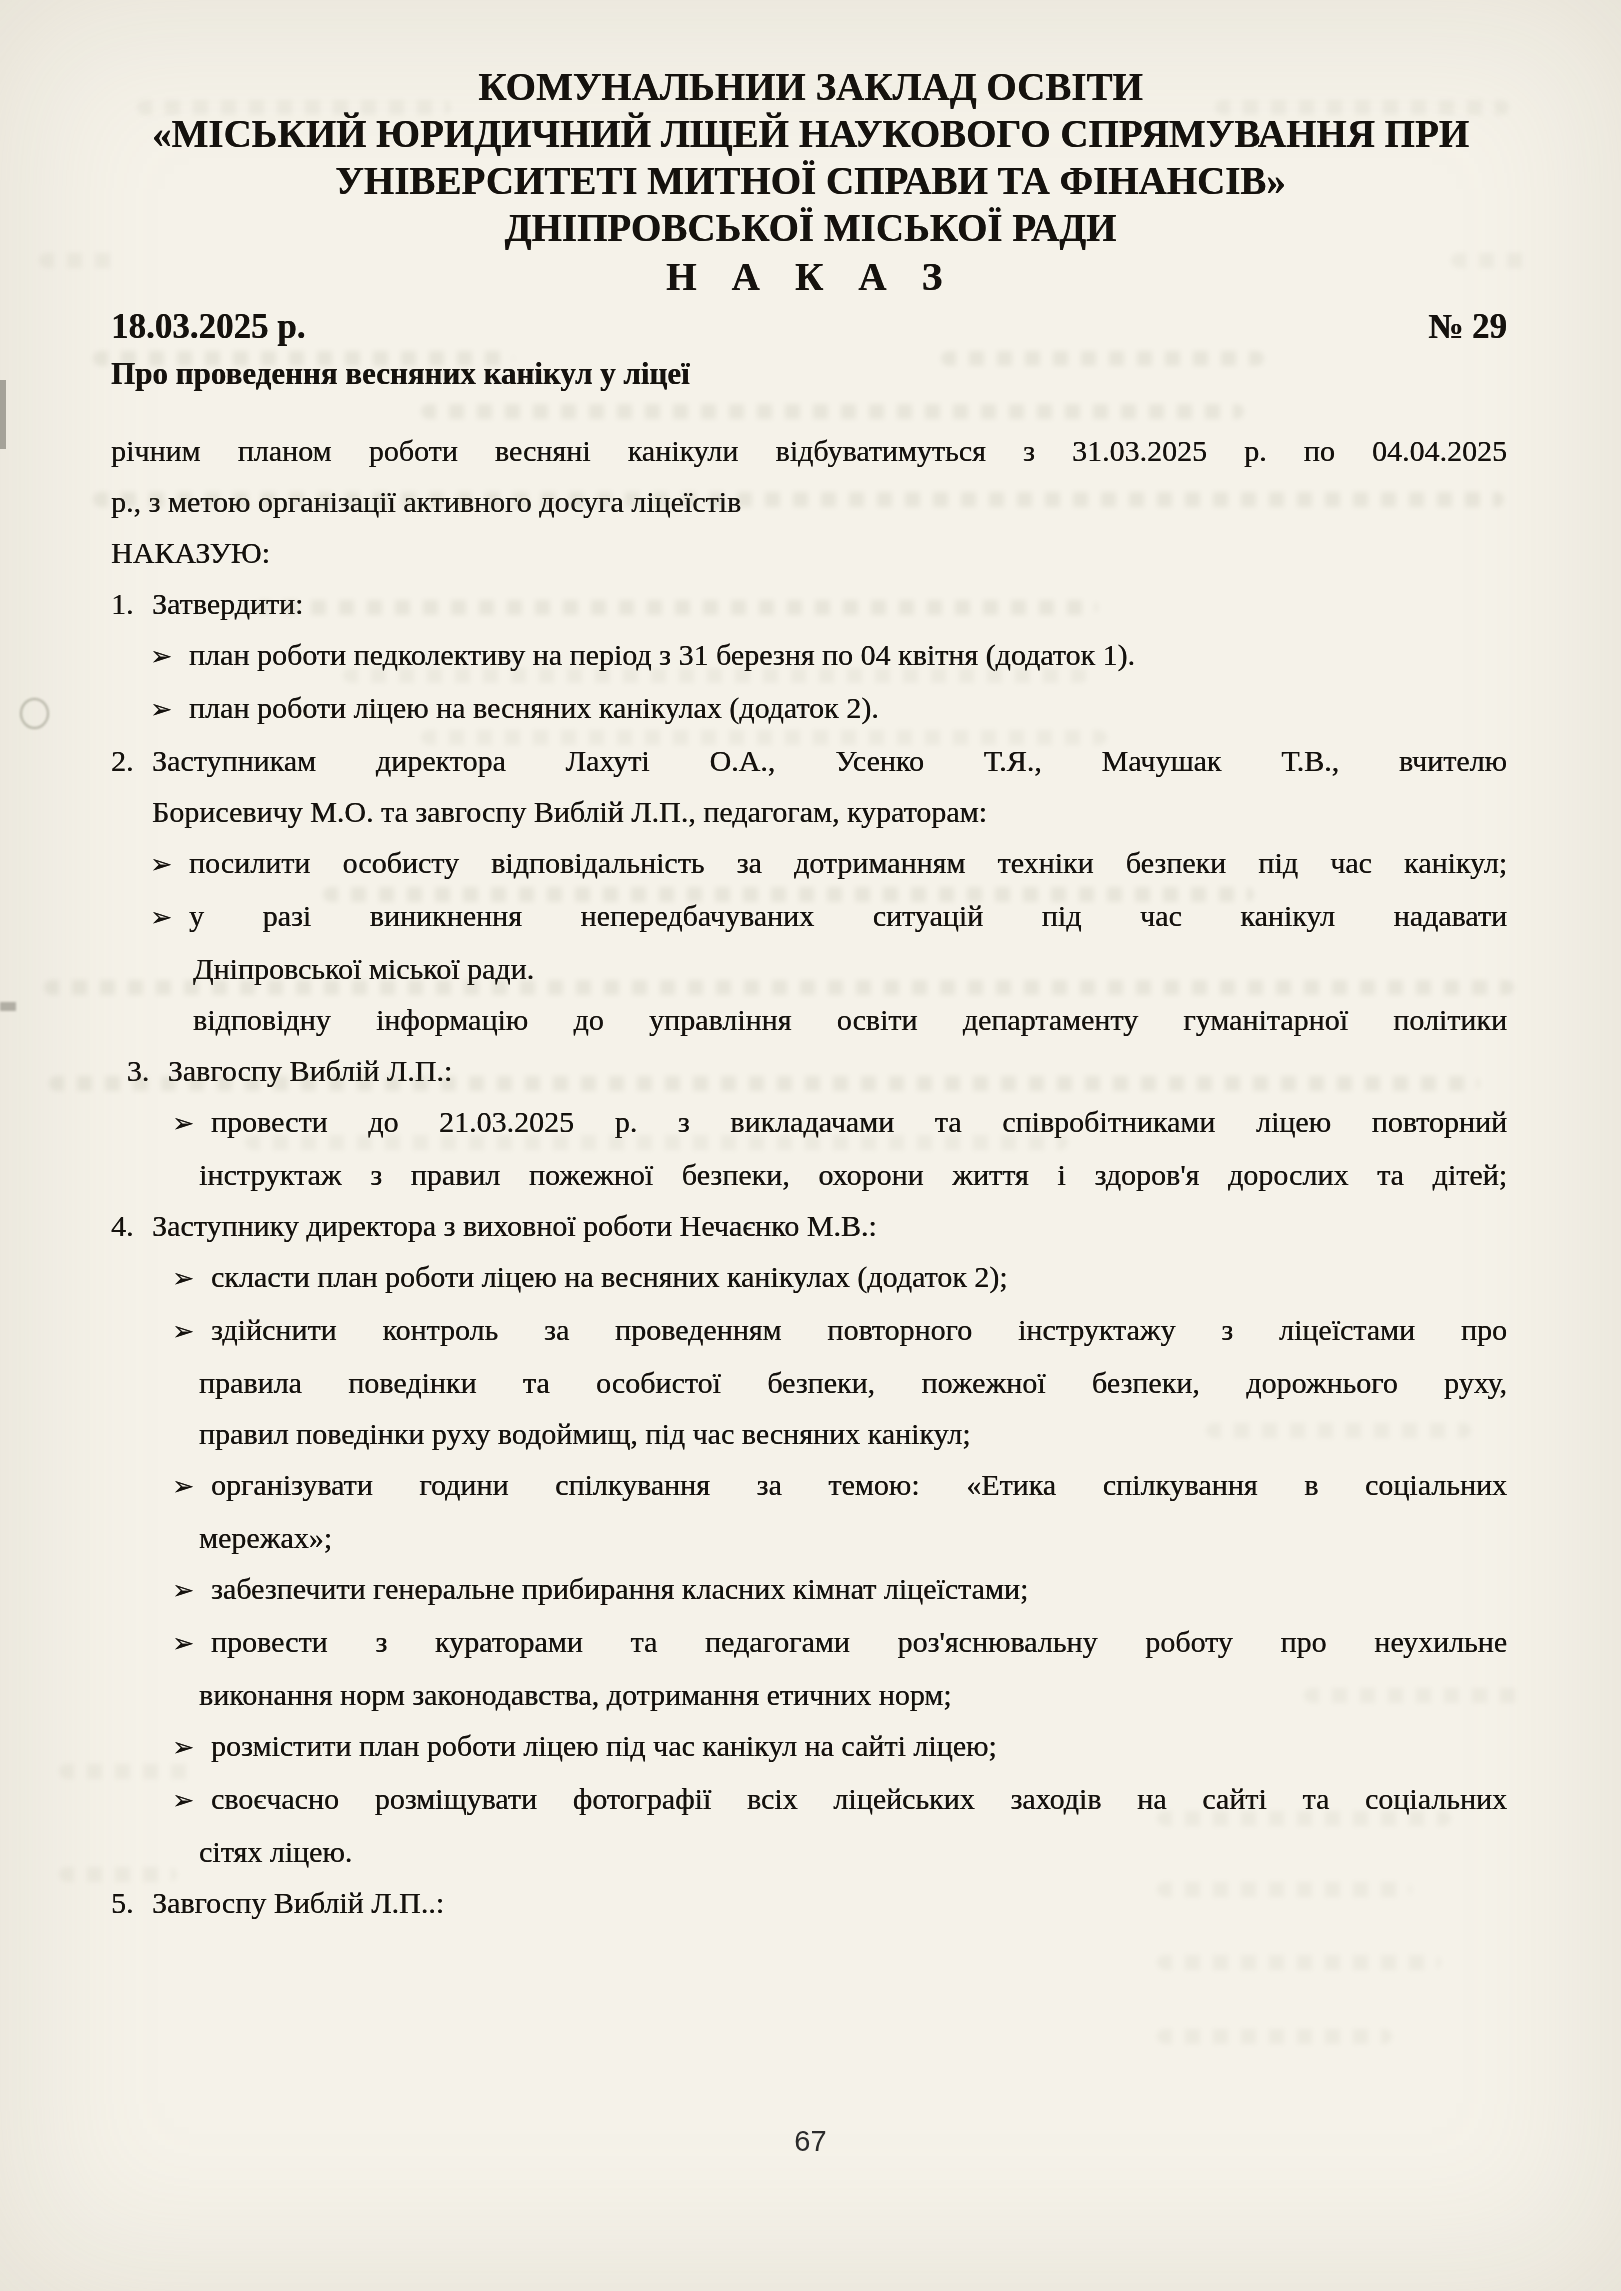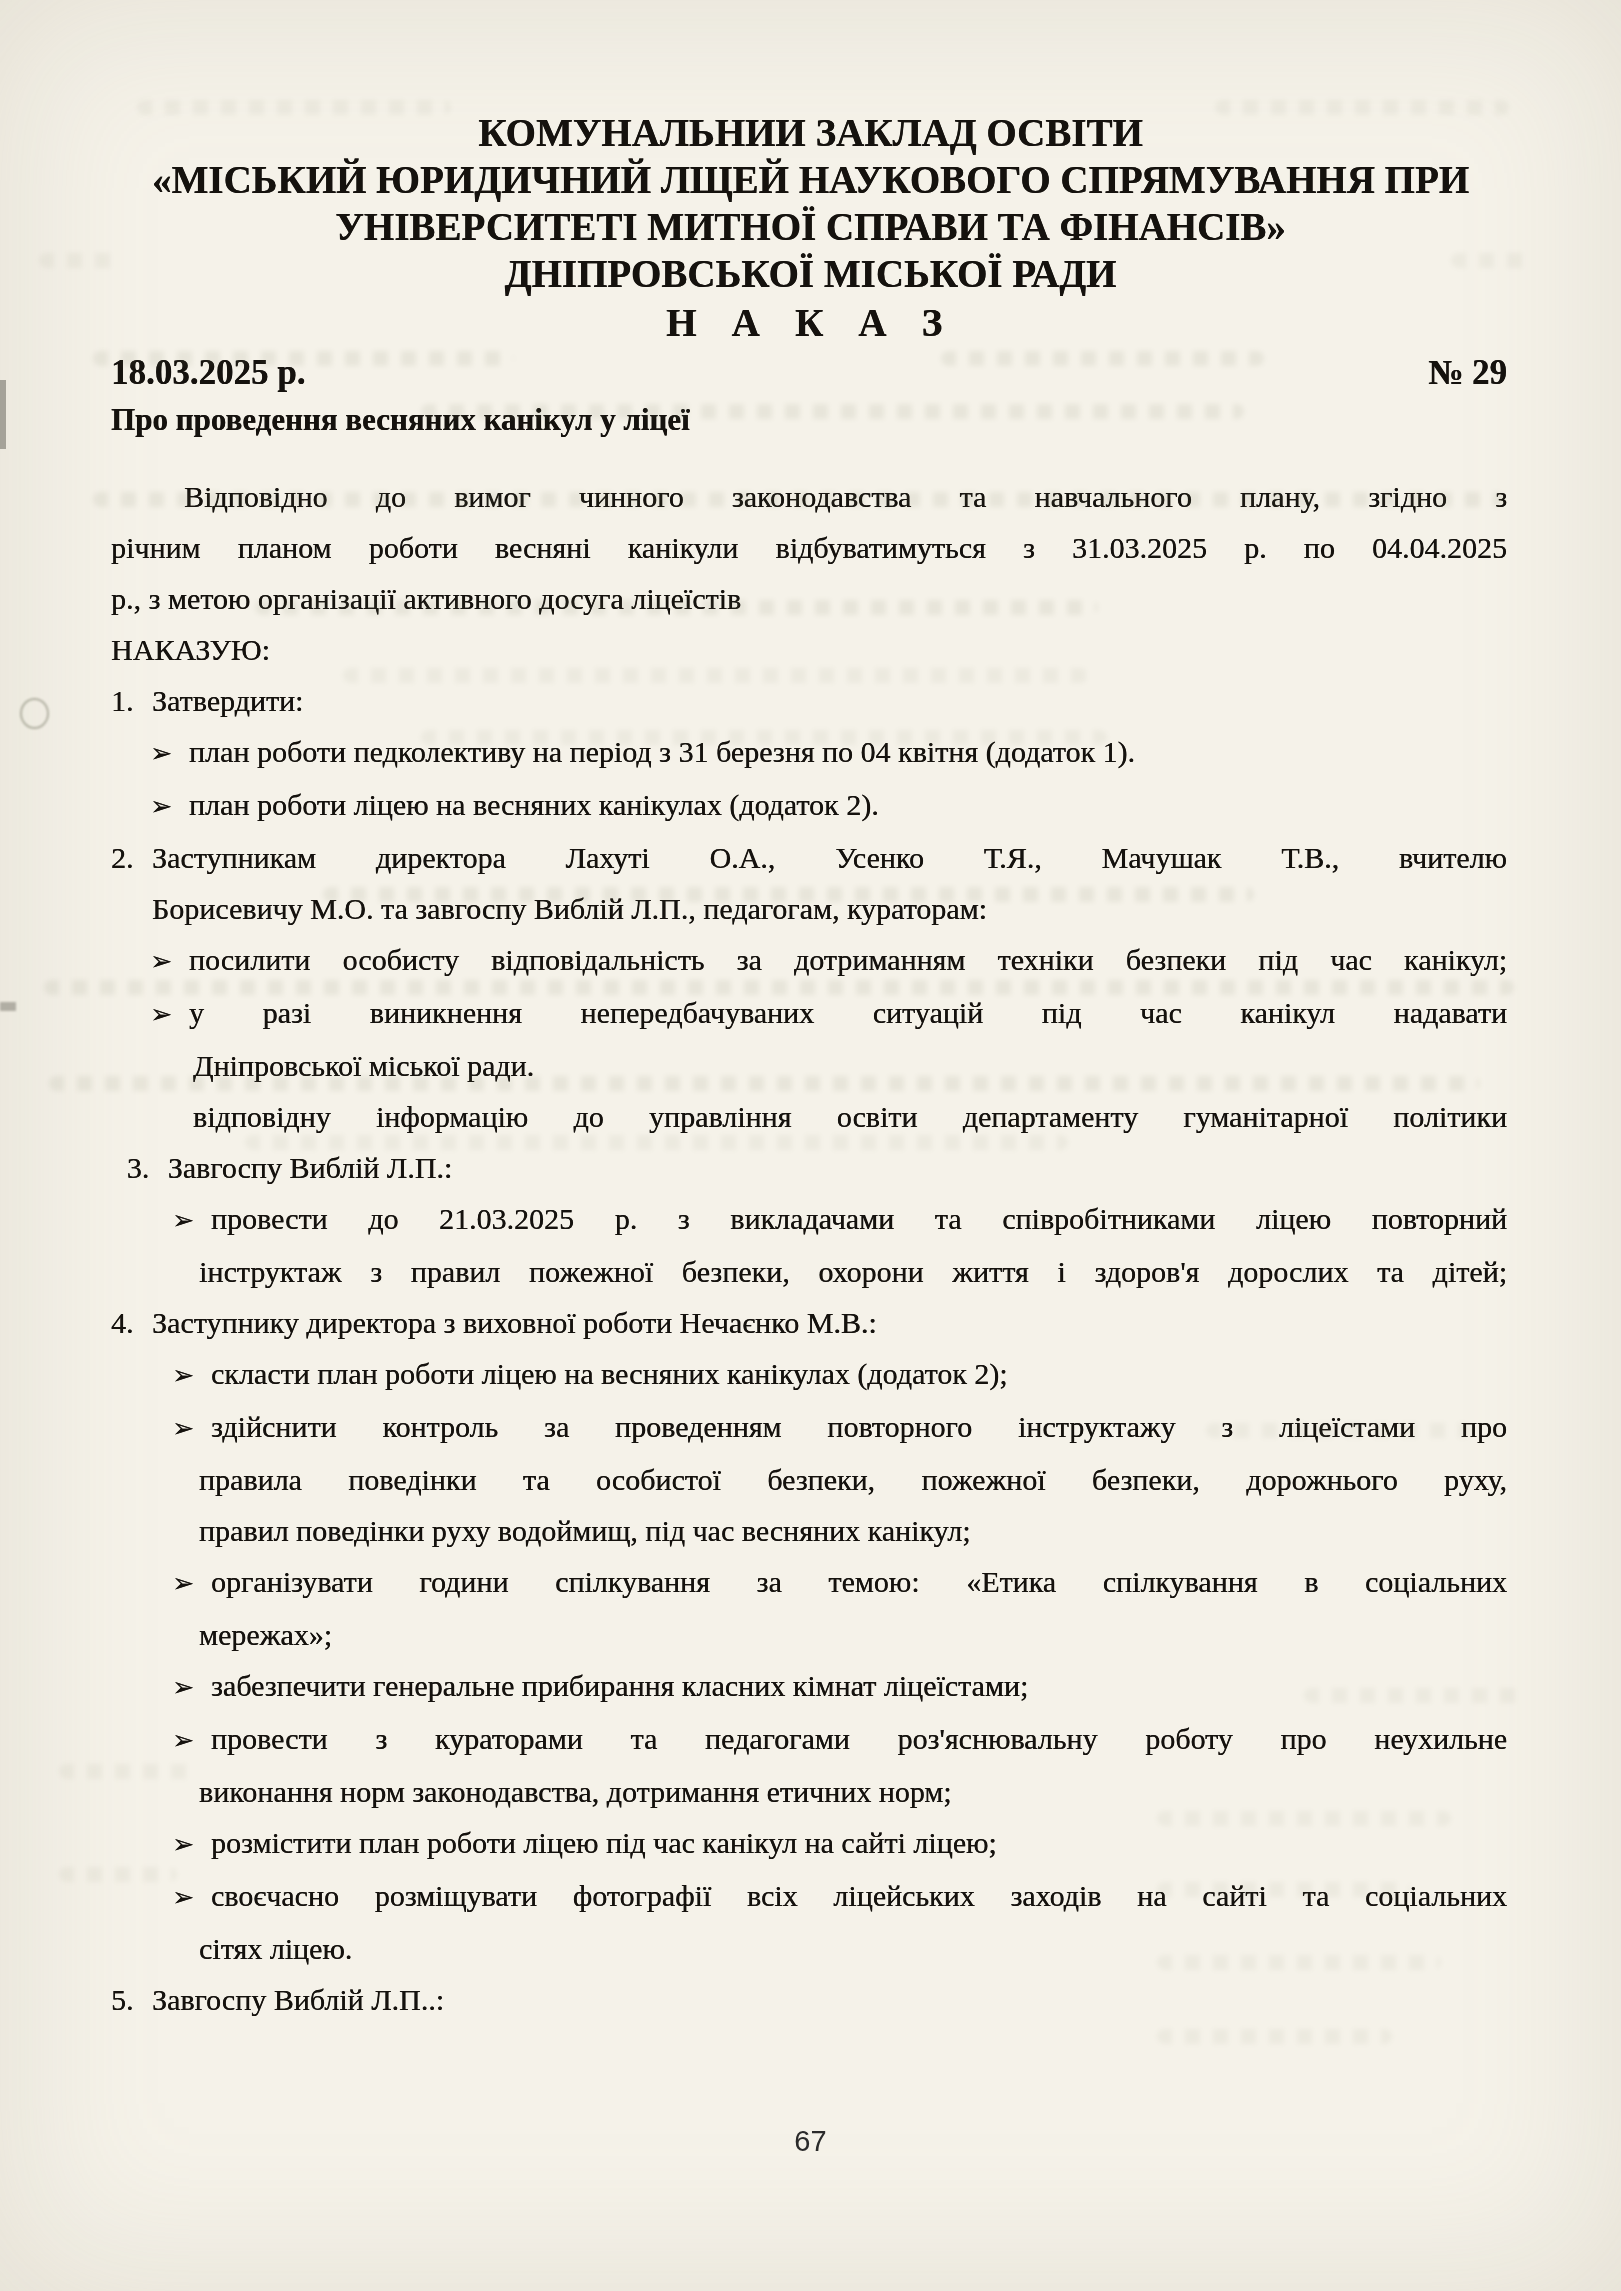--- a/index.html
+++ b/index.html
@@ -6,21 +6,21 @@
   .page{
     position:relative;width:1621px;height:2292px;margin:0 auto;
     background:#f5f2e9;
     overflow:hidden;
     font-family:"Liberation Serif","DejaVu Serif",serif;
     color:#15120e;
     text-shadow:0.3px 0 currentColor;
     box-shadow:inset 0 0 157px rgba(170,160,135,.22);
   }
   
-  .hdr{ text-align:center; padding-top:109px; font-weight:700; font-size:39px; line-height:47px; }
+  .hdr{ text-align:center; padding-top:63px; font-weight:700; font-size:39px; line-height:47px; }
   .nakaz{ text-align:center; font-weight:700; font-size:39px; letter-spacing:12.7px; line-height:51px; }
   .meta{ display:flex; justify-content:space-between; align-items:flex-end;
          margin:2px 114px 0 111px; font-weight:700; font-size:35px; line-height:45px; }
   .subject{ margin:2px 0 0 111px; font-weight:700; font-size:31px; line-height:45px; }
   
   .bodytxt{ margin:29px 114px 0 111px; font-size:30px; line-height:51px; }
   .ln{ min-height:51px; }
   .j{ text-align:justify; text-align-last:justify; }
   .fi{ padding-left:73px; }
   .num{ display:inline-block; width:41px; }
@@ -88,21 +88,20 @@
   <div class="nakaz">Н А К А З</div>
 
   <div class="meta">
     <span>18.03.2025 р.</span>
     <span>№ 29</span>
   </div>
 
   <div class="subject">Про проведення весняних канікул у ліцеї</div>
 
   <div class="bodytxt">
-    <div class="ln j fi">Відповідно до вимог чинного законодавства та навчального плану, згідно з</div>
     <div class="ln j">річним планом роботи весняні канікули відбуватимуться з 31.03.2025 р. по 04.04.2025</div>
     <div class="ln">р., з метою організації активного досуга ліцеїстів</div>
     <div class="ln">НАКАЗУЮ:</div>
 
     <div class="ln">
       <span class="num">1.</span><span>Затвердити:</span>
     </div>
 
     <div class="ln b1">
       <span class="g">➢</span><span>план роботи педколективу на період з 31 березня по 04 квітня (додаток 1).</span>

